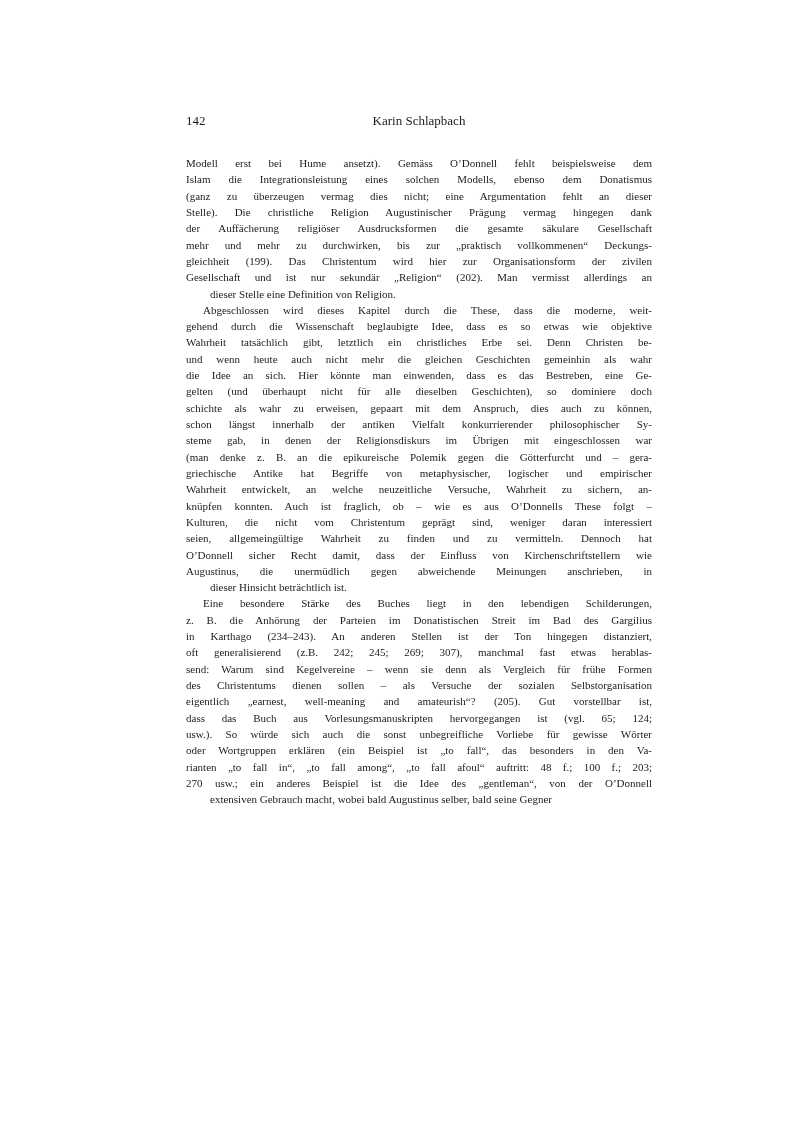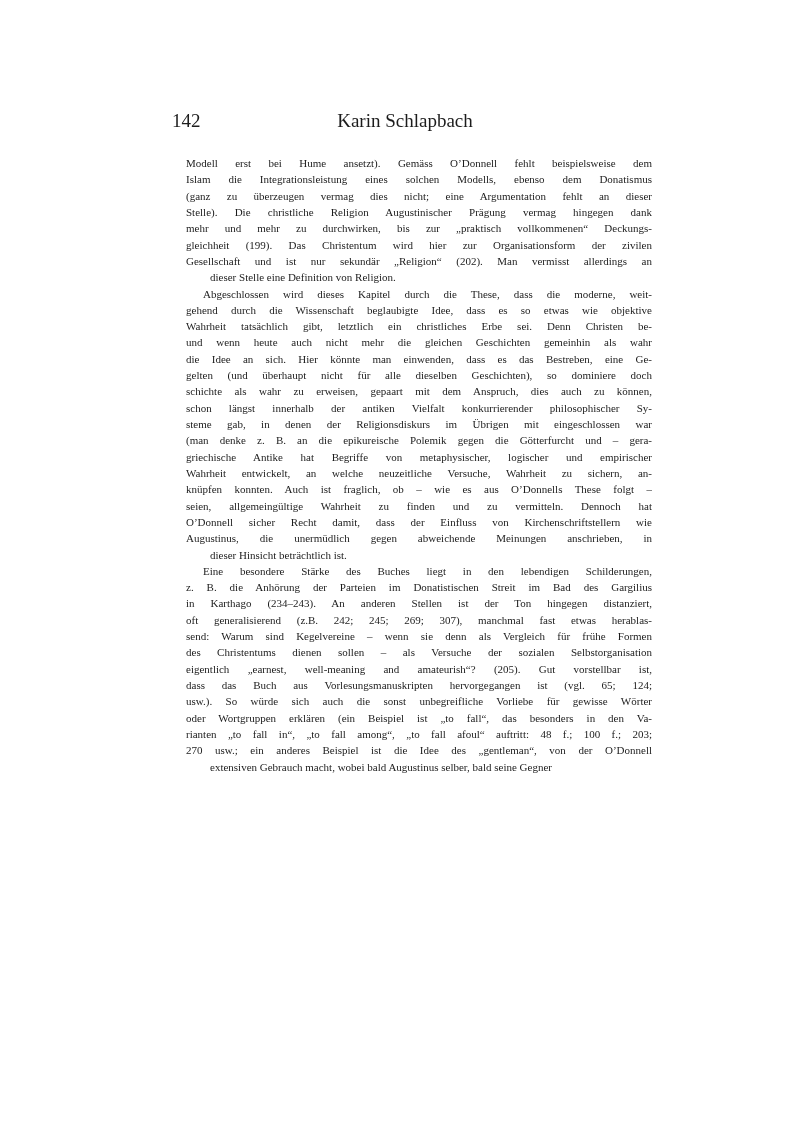--- a/index.html
+++ b/index.html
@@ -14,22 +14,22 @@
     color:var(--text-color);
     position:relative;
     overflow:hidden;
   }
   .page{
     position:absolute;inset:0;
     background:var(--page-bg);
   }
   .running-header{
     position:absolute;
-    top:112px;left:172px;width:466px;height:17px;
-    font-size:19px;line-height:17px;
+    top:112px;left:186px;width:466px;height:17px;
+    font-size:13px;line-height:17px;
   }
   .running-header .pagenum{
     position:absolute;left:0;top:0;
   }
   .running-header .author{
     position:absolute;left:0;right:0;top:0;
     text-align:center;
   }
   .body-text{
     position:absolute;
@@ -60,39 +60,41 @@
   <div class="running-header">
     <span class="pagenum">142</span>
     <span class="author">Karin Schlapbach</span>
   </div>
   <div class="body-text">
       <div class="paragraph">
         <div class="line">Modell erst bei Hume ansetzt). Gemäss O’Donnell fehlt beispielsweise dem</div>
         <div class="line">Islam die Integrationsleistung eines solchen Modells, ebenso dem Donatismus</div>
         <div class="line">(ganz zu überzeugen vermag dies nicht; eine Argumentation fehlt an dieser</div>
         <div class="line">Stelle). Die christliche Religion Augustinischer Prägung vermag hingegen dank</div>
+        <div class="line">der Auffächerung religiöser Ausdrucksformen die gesamte säkulare Gesellschaft</div>
         <div class="line">mehr und mehr zu durchwirken, bis zur „praktisch vollkommenen“ Deckungs-</div>
         <div class="line">gleichheit (199). Das Christentum wird hier zur Organisationsform der zivilen</div>
         <div class="line">Gesellschaft und ist nur sekundär „Religion“ (202). Man vermisst allerdings an</div>
         <div class="line last">dieser Stelle eine Definition von Religion.</div>
       </div>
       <div class="paragraph">
         <div class="line indent">Abgeschlossen wird dieses Kapitel durch die These, dass die moderne, weit-</div>
         <div class="line">gehend durch die Wissenschaft beglaubigte Idee, dass es so etwas wie objektive</div>
         <div class="line">Wahrheit tatsächlich gibt, letztlich ein christliches Erbe sei. Denn Christen be-</div>
         <div class="line">und wenn heute auch nicht mehr die gleichen Geschichten gemeinhin als wahr</div>
         <div class="line">die Idee an sich. Hier könnte man einwenden, dass es das Bestreben, eine Ge-</div>
         <div class="line">gelten (und überhaupt nicht für alle dieselben Geschichten), so dominiere doch</div>
         <div class="line">schichte als wahr zu erweisen, gepaart mit dem Anspruch, dies auch zu können,</div>
         <div class="line">schon längst innerhalb der antiken Vielfalt konkurrierender philosophischer Sy-</div>
         <div class="line">steme gab, in denen der Religionsdiskurs im Übrigen mit eingeschlossen war</div>
         <div class="line">(man denke z. B. an die epikureische Polemik gegen die Götterfurcht und – gera-</div>
         <div class="line">griechische Antike hat Begriffe von metaphysischer, logischer und empirischer</div>
         <div class="line">Wahrheit entwickelt, an welche neuzeitliche Versuche, Wahrheit zu sichern, an-</div>
         <div class="line">knüpfen konnten. Auch ist fraglich, ob – wie es aus O’Donnells These folgt –</div>
+        <div class="line">Kulturen, die nicht vom Christentum geprägt sind, weniger daran interessiert</div>
         <div class="line">seien, allgemeingültige Wahrheit zu finden und zu vermitteln. Dennoch hat</div>
         <div class="line">O’Donnell sicher Recht damit, dass der Einfluss von Kirchenschriftstellern wie</div>
         <div class="line">Augustinus, die unermüdlich gegen abweichende Meinungen anschrieben, in</div>
         <div class="line last">dieser Hinsicht beträchtlich ist.</div>
       </div>
       <div class="paragraph">
         <div class="line indent">Eine besondere Stärke des Buches liegt in den lebendigen Schilderungen,</div>
         <div class="line">z. B. die Anhörung der Parteien im Donatistischen Streit im Bad des Gargilius</div>
         <div class="line">in Karthago (234–243). An anderen Stellen ist der Ton hingegen distanziert,</div>
         <div class="line">oft generalisierend (z.B. 242; 245; 269; 307), manchmal fast etwas herablas-</div>

